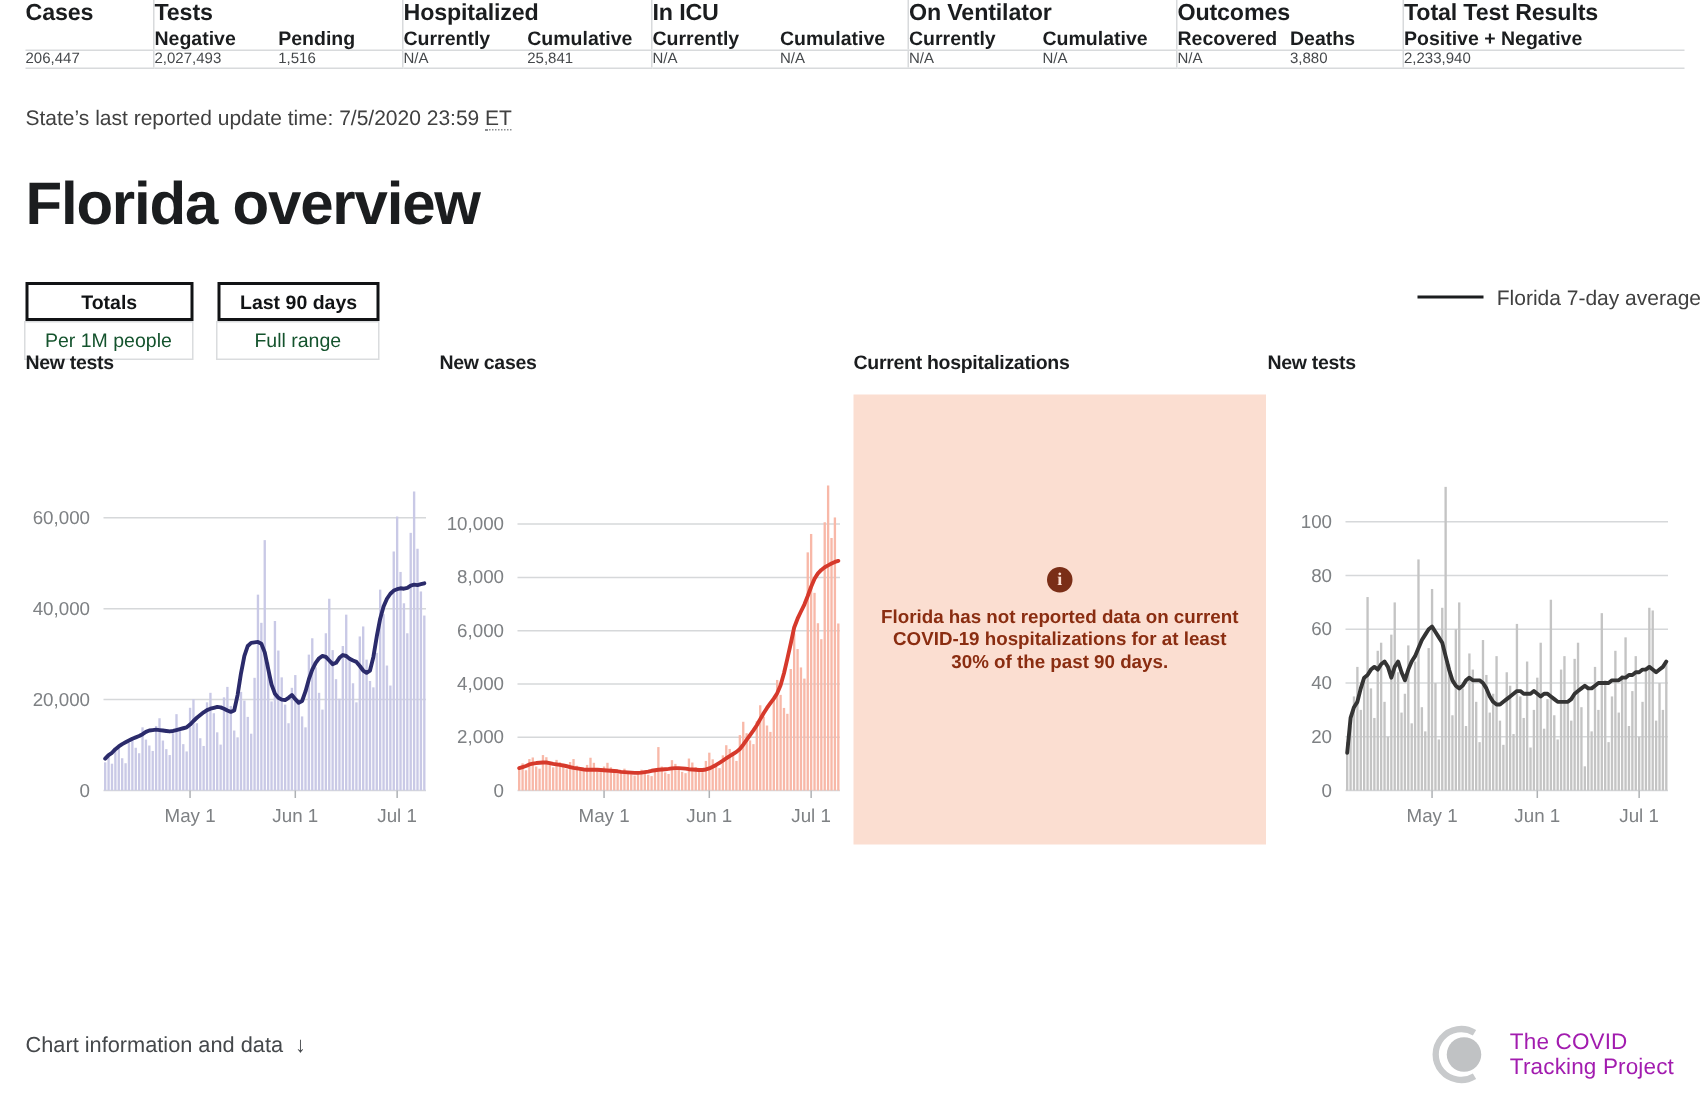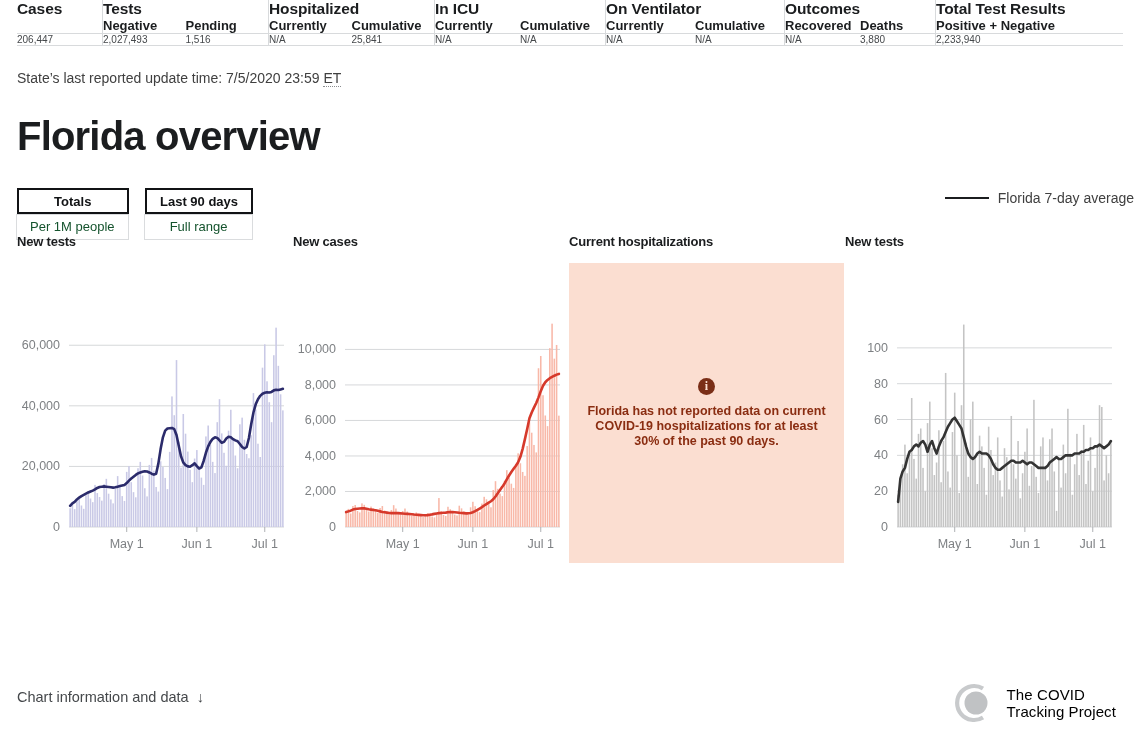--- a/index.html
+++ b/index.html
@@ -197,21 +197,21 @@
     position: absolute;
     right: 18px;
     bottom: 12px;
     display: flex;
     align-items: center;
   }
   #brand-text {
     margin-left: 11px;
     font-size: 15px;
     line-height: 17px;
-    color: #000000;
+    color: #a21caf;
     letter-spacing: 0.1px;
   }
   svg text { font-family: "Liberation Sans", sans-serif; }
 </style>
 </head>
 <body>
 
 <table id="summary-table">
   <tbody>
       <tr id="head-row-1">

